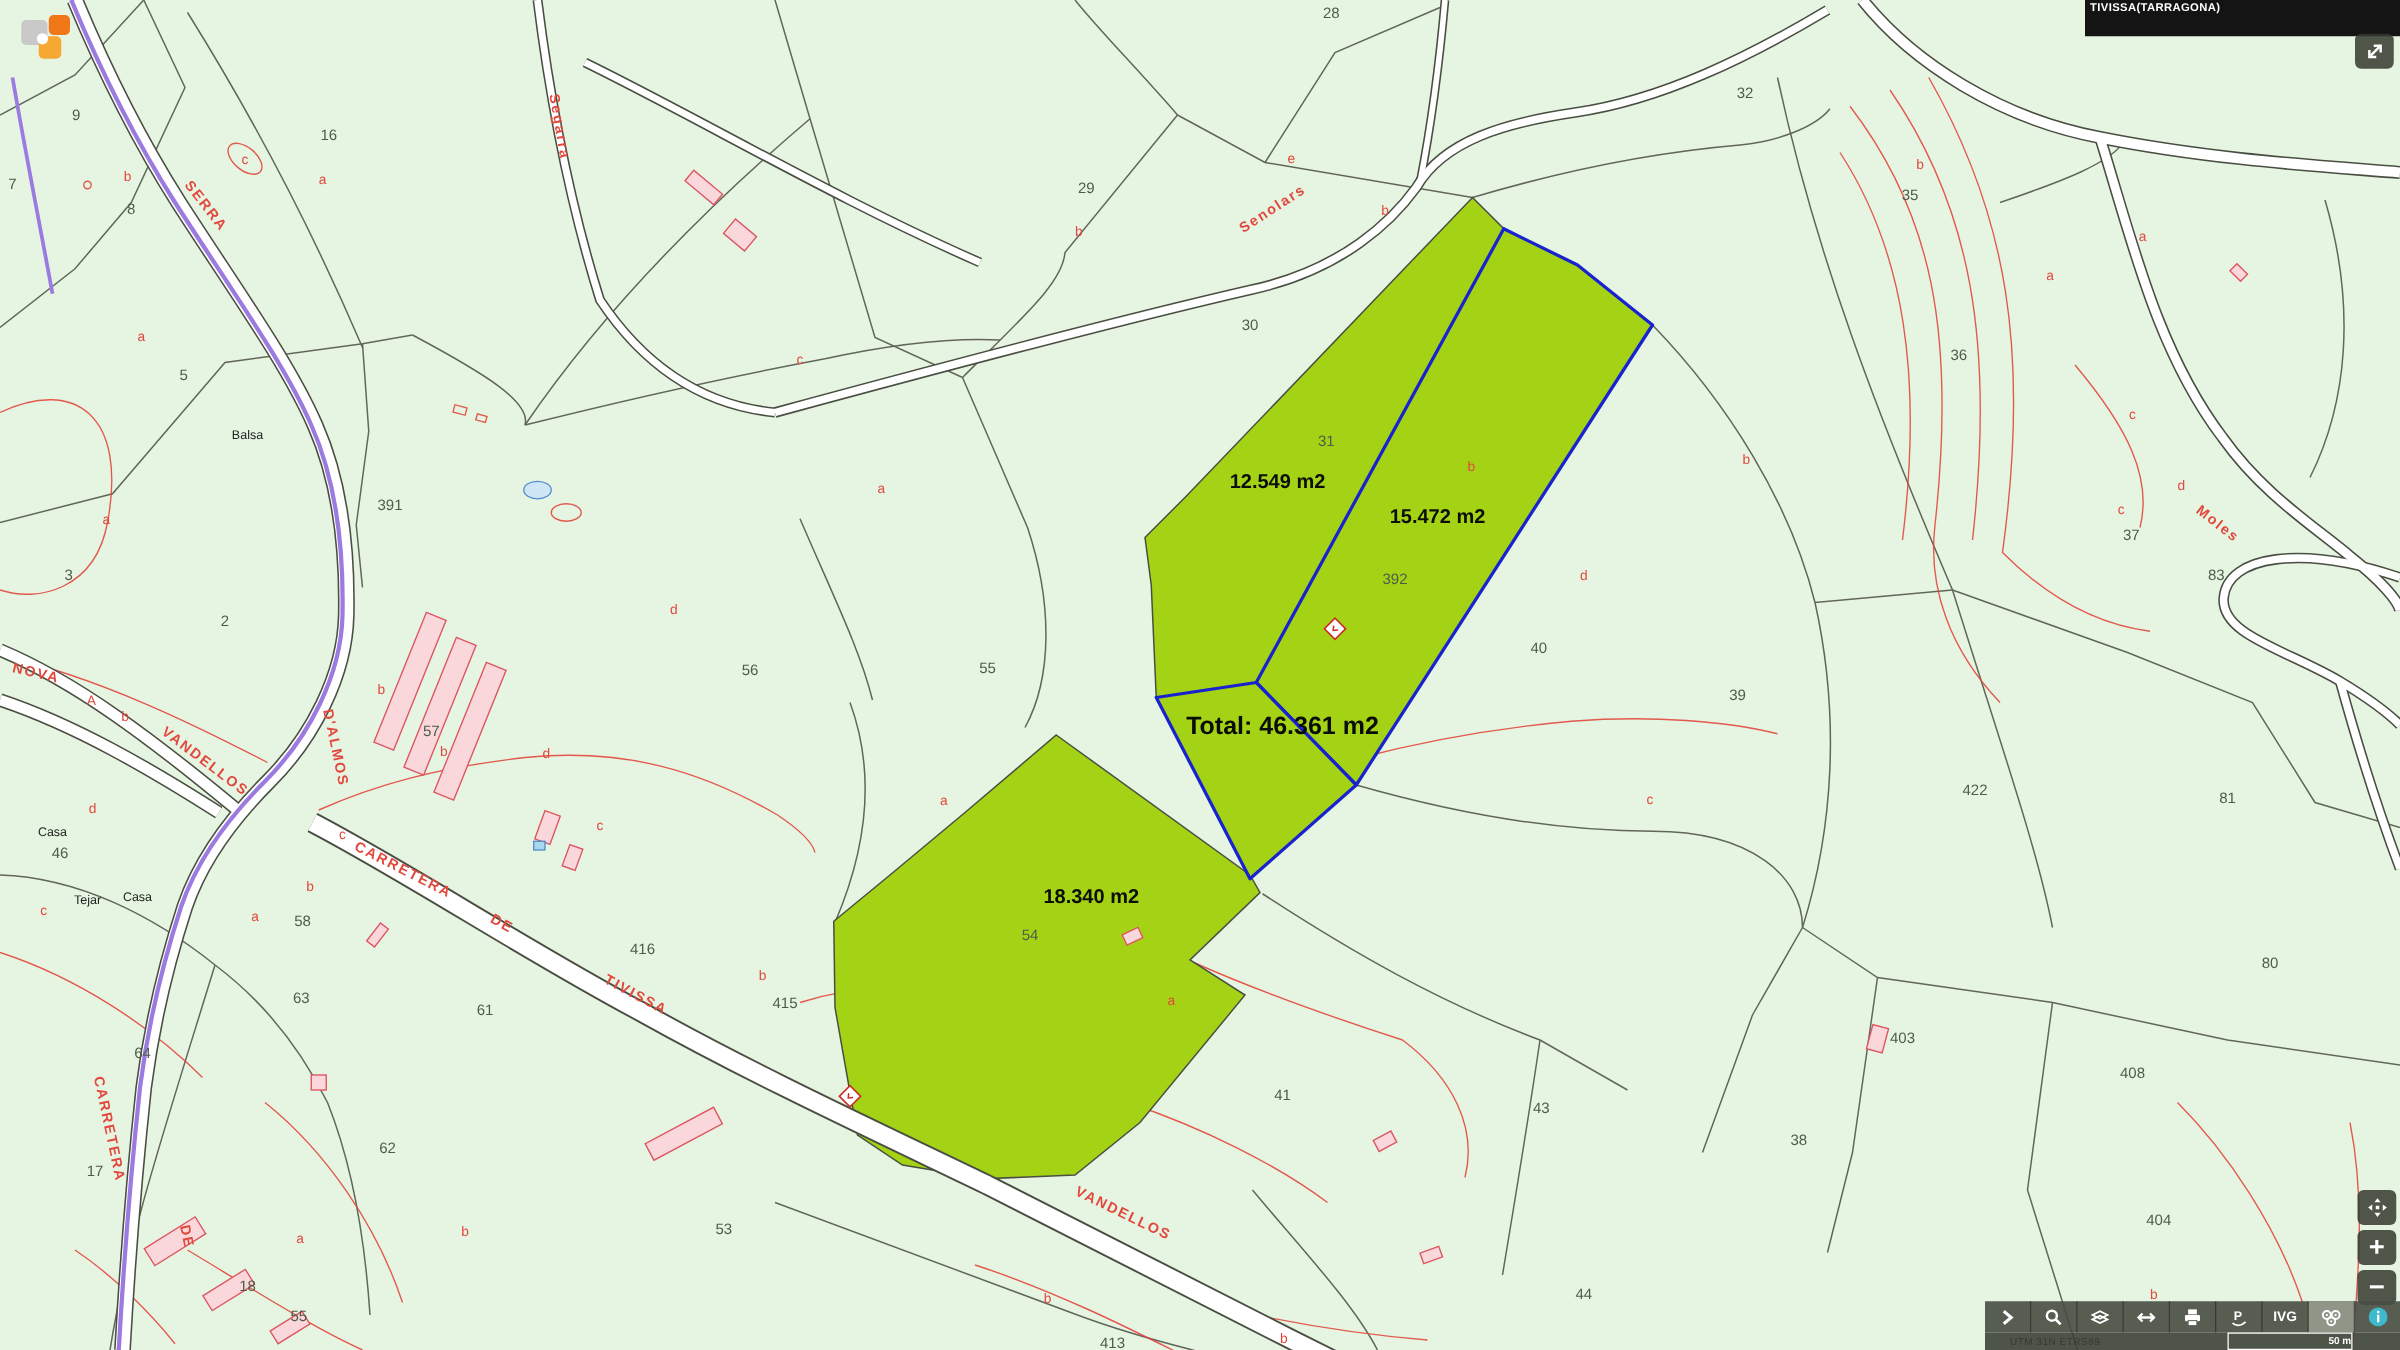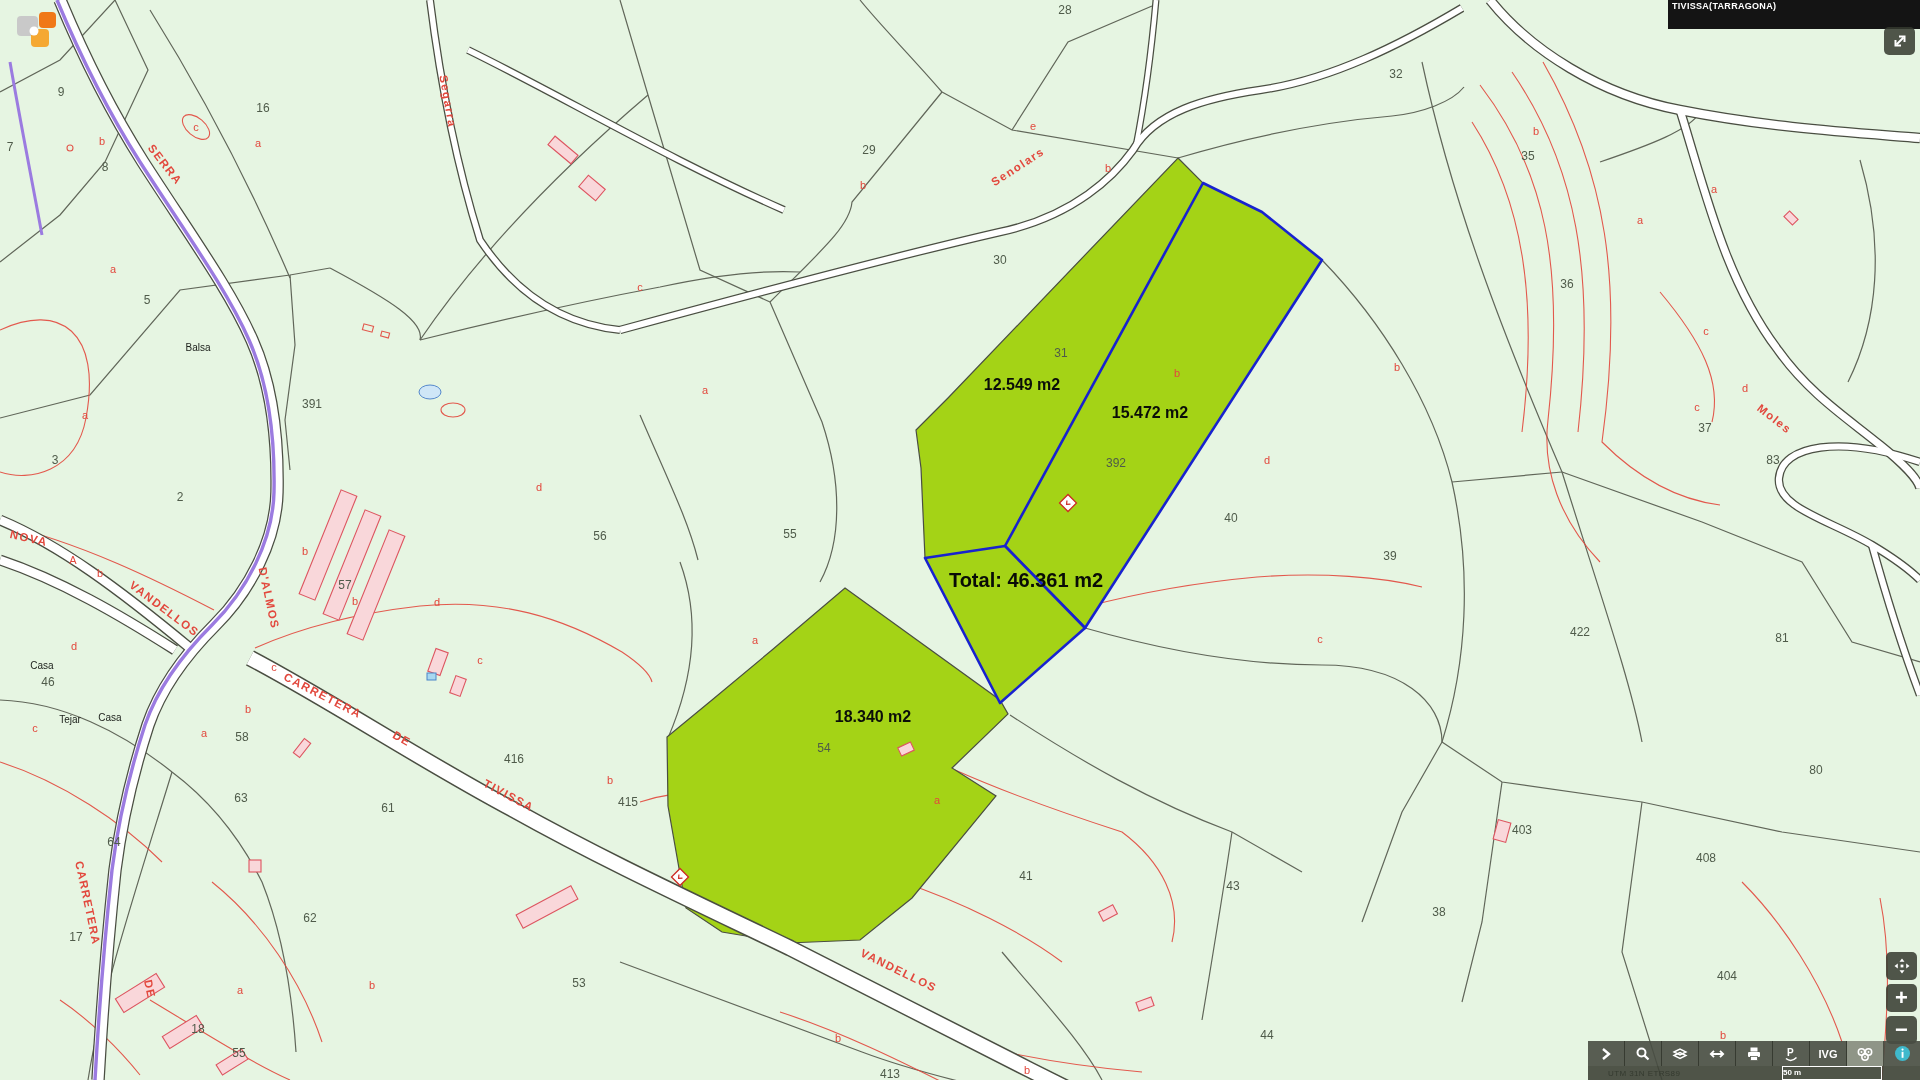--- a/index.html
+++ b/index.html
@@ -27,21 +27,21 @@
            background:rgba(72,77,66,.9);}
   .tb-btn{flex:1;display:flex;align-items:center;justify-content:center;background:transparent;
           border:none;border-right:1px solid rgba(38,42,33,.65);cursor:pointer;color:#fff;
           font-size:11px;font-weight:bold;padding:0;}
   .tb-btn:last-child{border-right:none;}
   .tb-btn.active{background:rgba(150,155,141,.9);}
   .bottom-strip{position:absolute;left:1588px;top:1066px;width:332px;height:14px;
                 background:rgba(62,66,55,.9);}
   .attribution{position:absolute;left:4px;top:3px;font-size:8px;color:#343a2f;letter-spacing:.4px;margin-left:16px;}
   .scale-box{position:absolute;left:194px;top:0px;width:98px;height:12px;border:1px solid #fff;
-             color:#fff;font-size:8px;font-weight:bold;text-align:left;line-height:12px;}
+             color:#fff;font-size:8px;font-weight:bold;text-align:right;line-height:12px;}
   .logo{position:absolute;left:10px;top:6px;width:52px;height:48px;}
 </style>
 </head>
 <body>
 
 <div class="stage">
 
   <svg width="1920" height="1080" viewBox="0 0 1920 1080" style="position:absolute;left:0;top:0;">
     <rect x="0" y="0" width="1920" height="1080" fill="#e6f5e2"></rect>
 

